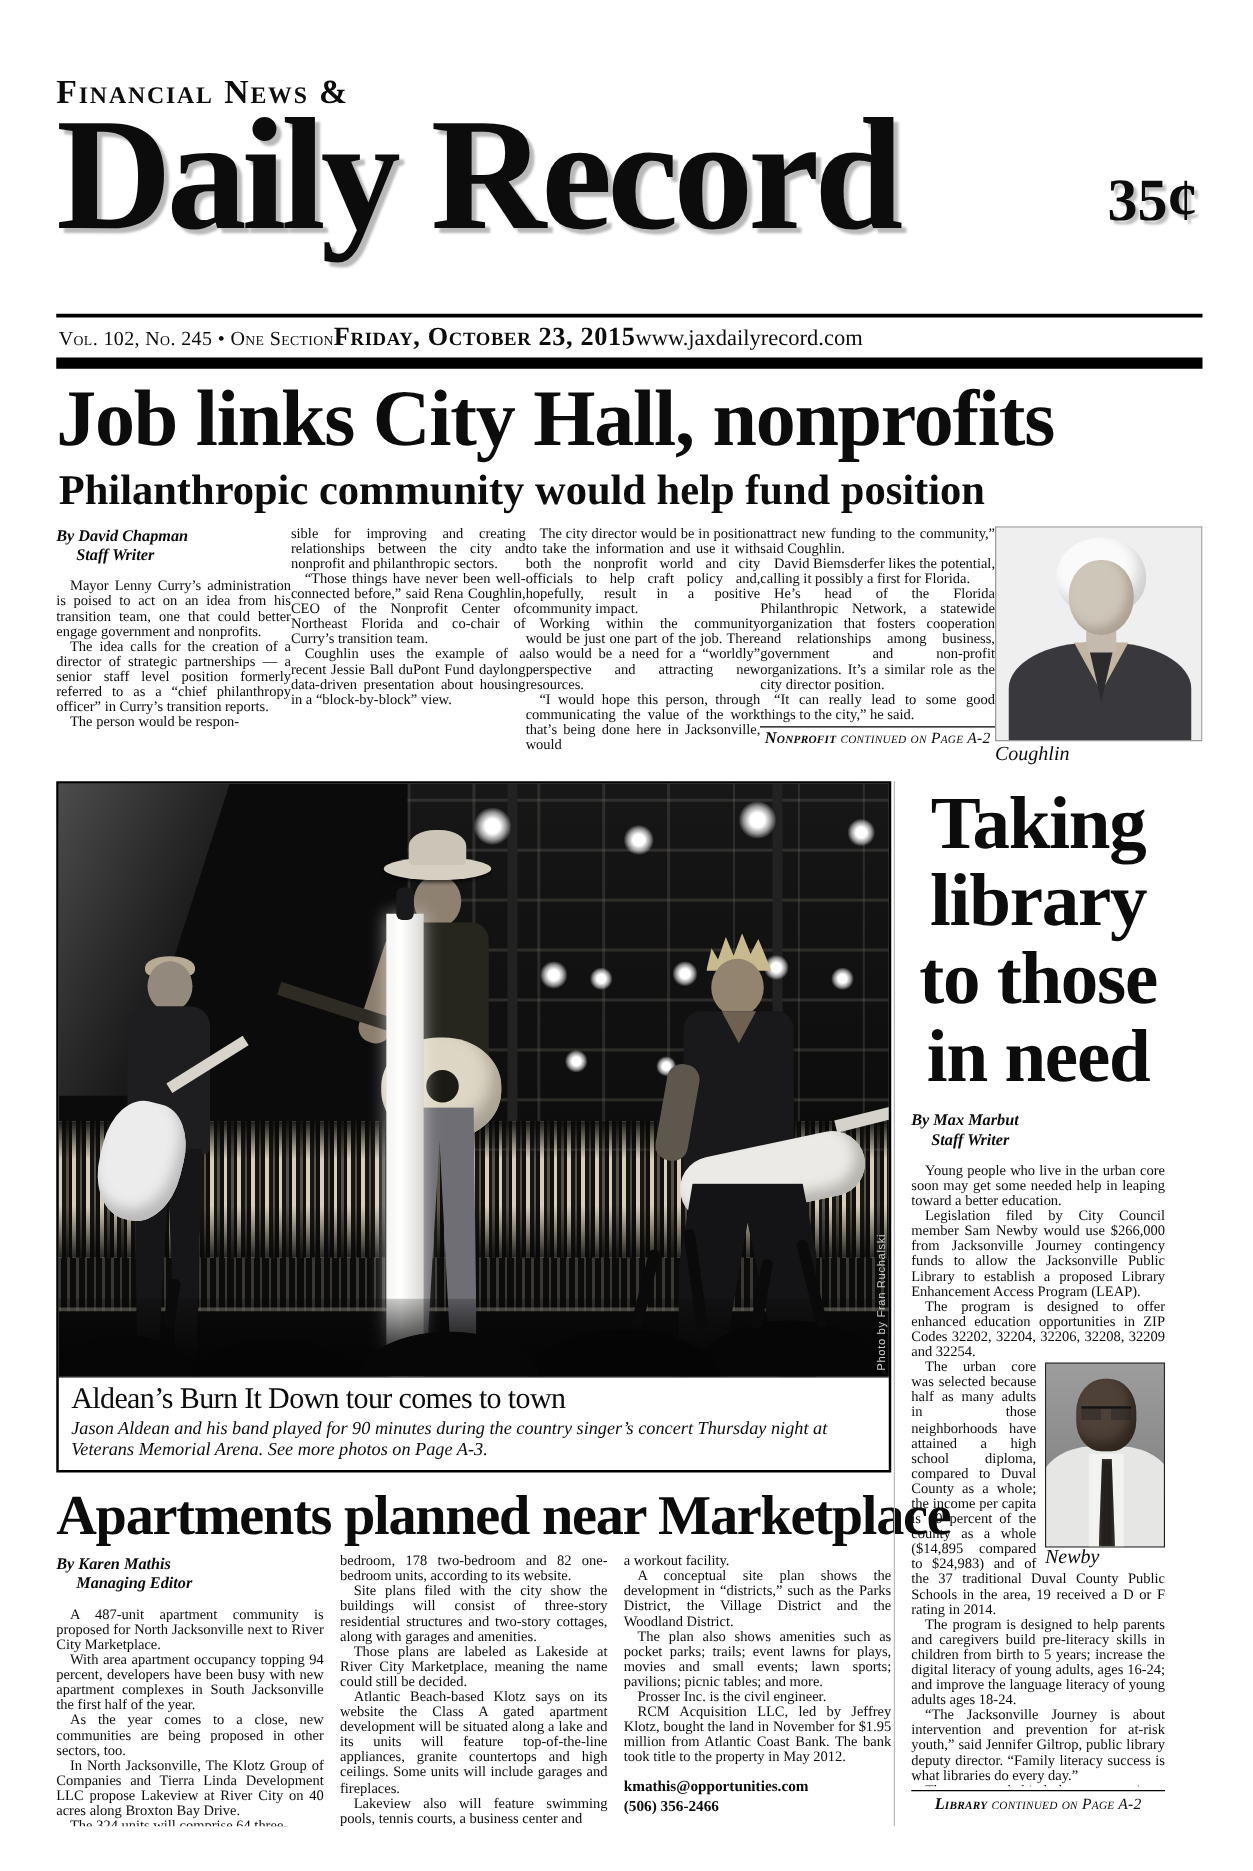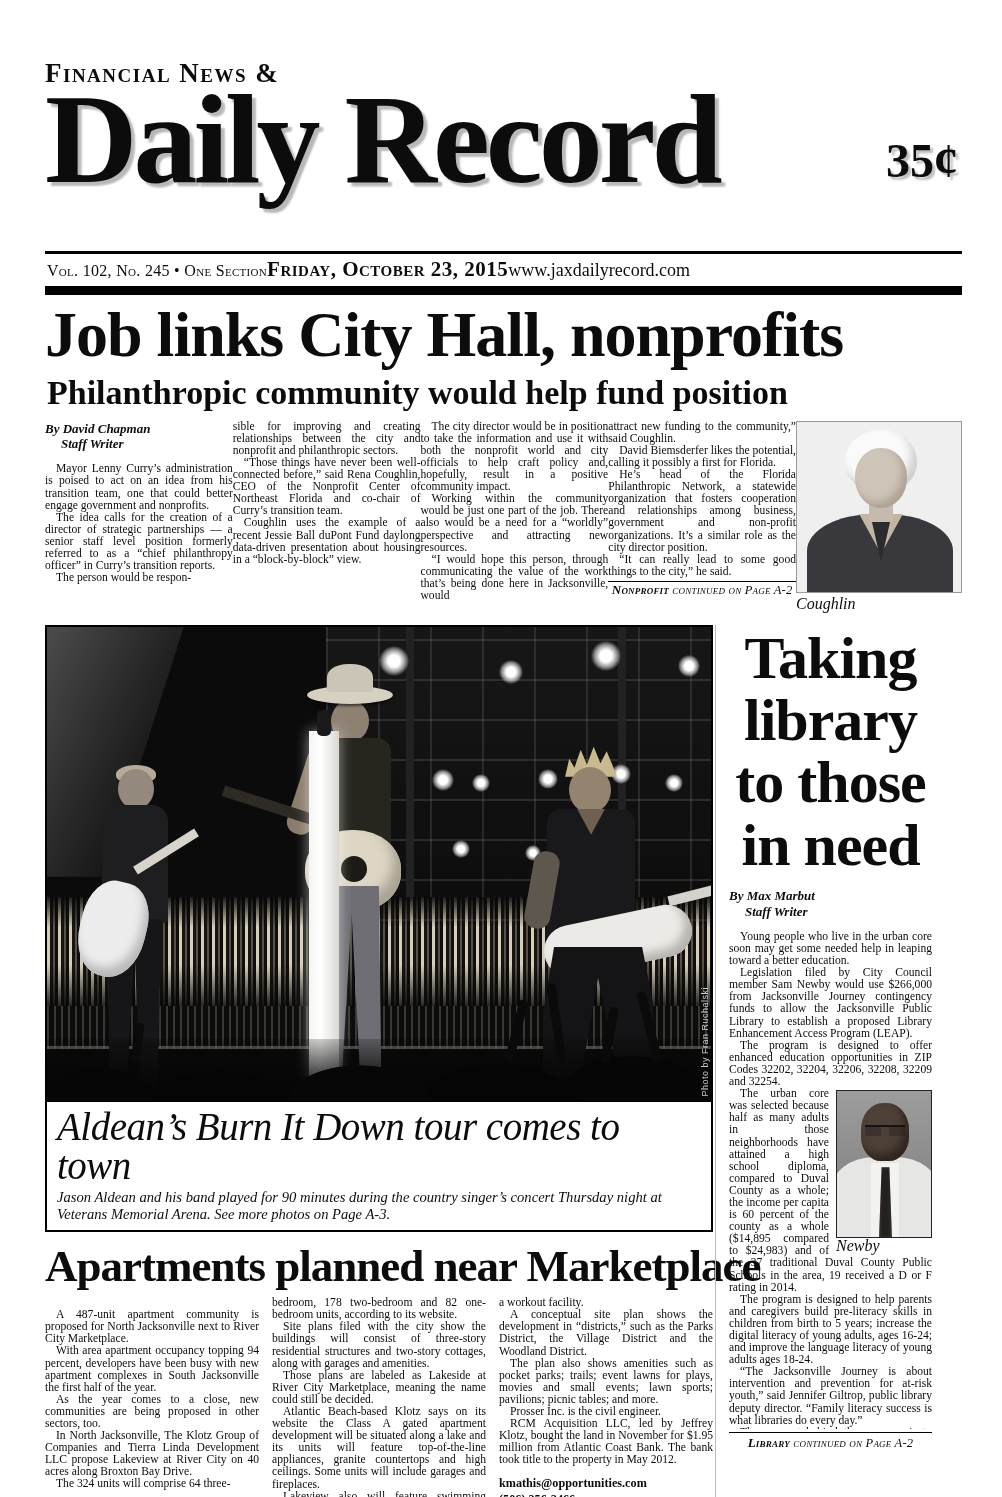--- a/index.html
+++ b/index.html
@@ -148,21 +148,21 @@
       radial-gradient(ellipse 120px 64px at 47% 105%, #070707 60%, transparent 61%),
       radial-gradient(ellipse 130px 70px at 68% 108%, #050505 60%, transparent 61%),
       radial-gradient(ellipse 130px 78px at 88% 104%, #060606 60%, transparent 61%),
       linear-gradient(180deg, rgba(5,5,5,.2), #050505 85%);
   }
   .arm { position: absolute; bottom: 8%; width: 9px; height: 64px; background: #0a0a0a; border-radius: 4px; }
   .ph-credit { position: absolute; right: 1px; bottom: 4px; writing-mode: vertical-rl; transform: rotate(180deg);
     font-family: "Liberation Sans", sans-serif; font-size: 9px; color: #cfcfcf; letter-spacing: .5px; }
 
   .photo-captions { padding: 5px 10px 7px 10px; border-top: 1px solid #000; }
-  .concert-headline { font-size: 39px; font-weight: normal; letter-spacing: -.5px; line-height: 1.0; font-style: italic; }
+  .concert-headline { font-size: 24px; font-weight: normal; letter-spacing: -.5px; line-height: 1.0; }
   .concert-caption { font-style: italic; font-size: 14.6px; line-height: 1.18; margin-top: 4px; }
 
   
   .apartments { margin-top: 12px; }
   .apt-headline { font-size: 45px; font-weight: bold; letter-spacing: -1px; line-height: 1.0; white-space: nowrap; }
   .apt-cols { display: flex; gap: 13px; margin-top: 8px; height: 218px; overflow: hidden; }
   .apt-col { flex: 1 1 0; }
   .contact { font-weight: bold; font-size: 12.2px; margin-top: 10px; line-height: 1.25; }
 
   
@@ -318,20 +318,24 @@
           <div class="photo-captions">
             <div class="concert-headline">Aldean’s Burn It Down tour comes to town</div>
             <div class="concert-caption">Jason Aldean and his band played for 90 minutes during the country singer’s concert Thursday night at Veterans Memorial Arena. See more photos on Page A-3.</div>
           </div>
         </div>
 
         <div class="apartments">
           <h1 class="apt-headline">Apartments planned near Marketplace</h1>
           <div class="apt-cols">
             <div class="apt-col story">
+              <div class="byline">
+                <div>By Karen Mathis</div>
+                <div class="sub">Managing Editor</div>
+              </div>
               <div class="byline-space"></div>
               <p>A 487-unit apartment community is proposed for North Jacksonville next to River City Marketplace.</p>
               <p>With area apartment occupancy topping 94 percent, developers have been busy with new apartment complexes in South Jacksonville the first half of the year.</p>
               <p>As the year comes to a close, new communities are being proposed in other sectors, too.</p>
               <p>In North Jacksonville, The Klotz Group of Companies and Tierra Linda Development LLC propose Lakeview at River City on 40 acres along Broxton Bay Drive.</p>
               <p>The 324 units will comprise 64 three-</p>
             </div>
             <div class="apt-col story">
               <p class="noind">bedroom, 178 two-bedroom and 82 one-bedroom units, according to its website.</p>
               <p>Site plans filed with the city show the buildings will consist of three-story residential structures and two-story cottages, along with garages and amenities.</p>

